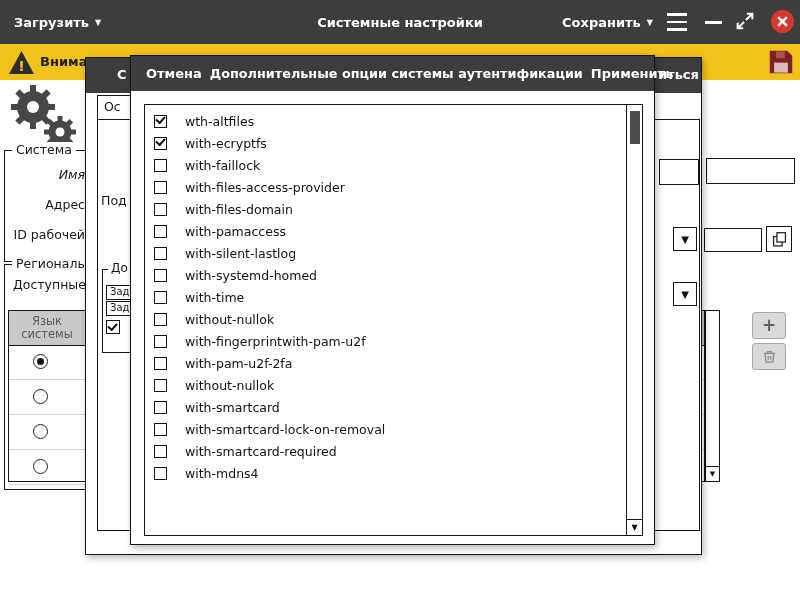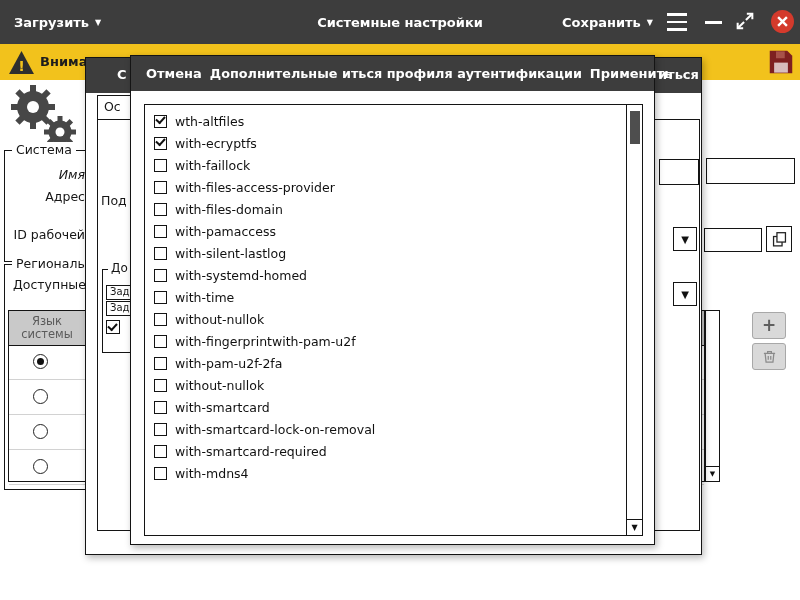--- a/index.html
+++ b/index.html
@@ -67,21 +67,21 @@
   .bd-panel{position:absolute;left:11px;top:61px;width:603px;height:412px;border:1.5px solid #141414;box-sizing:border-box;background:#fff;}
   .bd-label{position:absolute;left:15px;top:135px;font-size:12.5px;}
   .bd-group{position:absolute;left:16px;top:211px;width:110px;height:84px;border:1.5px solid #141414;box-sizing:border-box;}
   .bd-group .legend{position:absolute;top:-9px;left:5px;background:#fff;padding:0 3px;font-size:12px;}
   .combo-frag{position:absolute;width:66px;height:15px;border:1.2px solid #141414;background:#fff;box-sizing:border-box;font-size:10px;line-height:12px;padding-left:3px;}
   .check-frag{position:absolute;left:20px;top:262px;width:14px;height:14px;border:1.5px solid #141414;box-sizing:border-box;background:#fff;}
   .arrow-box{position:absolute;width:24px;height:24px;border:1.5px solid #141414;background:#fff;box-sizing:border-box;display:flex;align-items:center;justify-content:center;font-size:10px;color:#111;}
 
   .list-box{position:absolute;left:13px;top:48px;width:499px;height:432px;border:1.5px solid #141414;box-sizing:border-box;background:#fff;}
   .options{position:absolute;left:0;top:0;right:16px;bottom:0;padding-top:5px;overflow:hidden;}
-  .opt-row{display:flex;align-items:center;gap:8px;height:22px;padding-left:9px;}
+  .opt-row{display:flex;align-items:center;gap:18px;height:22px;padding-left:9px;}
   .checkbox{position:relative;flex:0 0 auto;width:13px;height:13px;border:1.5px solid #141414;background:#fff;box-sizing:border-box;}
   .checkbox .tick{position:absolute;left:1px;top:0.5px;width:7px;height:4px;border-left:2px solid #111;border-bottom:2px solid #111;transform:rotate(-48deg);}
   .opt-label{font-size:12.5px;color:#111;white-space:nowrap;}
   .v-scroll{position:absolute;right:0;top:0;bottom:0;width:16px;border-left:1.5px solid #141414;box-sizing:border-box;background:#fff;}
   .v-thumb{position:absolute;left:2.5px;right:2.5px;top:6px;height:33px;background:#4e4e4e;}
   .v-down{position:absolute;left:0;right:0;bottom:0;height:15px;border-top:1.2px solid #141414;display:flex;align-items:center;justify-content:center;font-size:8px;color:#111;}
 </style>
 </head>
 <body>
 
@@ -150,21 +150,21 @@
         <rect x="-2.5" y="-16" width="5" height="32" transform="rotate(135)"></rect>
         <circle r="11.5"></circle>
           <circle r="4.5" fill="#fff"></circle>
       </g>
     </g>
   </svg>
 
   <div class="fieldset fs-system">
     <span class="legend">Система</span>
     <span class="flabel" style="top:16px;font-style:italic;">Имя</span>
-    <span class="flabel" style="top:38px;">Адрес</span>
+    <span class="flabel" style="top:46px;">Адрес</span>
     <span class="flabel" style="top:76px;">ID рабочей</span>
   </div>
 
   <div class="fieldset fs-regional">
     <span class="legend">Региональн</span>
     <span class="avail-label">Доступные я</span>
   </div>
 
   <div class="lang-table">
     <div class="lang-head">
@@ -229,21 +229,21 @@
         <i class="tick" style="position:absolute;left:1px;top:2px;width:7px;height:4px;border-left:2px solid #111;border-bottom:2px solid #111;transform:rotate(-48deg);display:block;"></i>
       </div>
     <input class="tbox" style="left: 573px; top: 101px; width: 40px; height: 26px;">
     <div class="arrow-box" style="left:587px;top:169px;">▼</div>
     <div class="arrow-box" style="left:587px;top:224px;">▼</div>
   </div>
 
   <div class="dialog front-dialog">
     <div class="dlg-header">
       <span class="txt">Отмена</span>
-      <span class="txt title">Дополнительные иться профиля аутентификации</span>
+      <span class="txt title">Дополнительные опции системы аутентификации</span>
       <span class="txt">Применить</span>
     </div>
     <div class="list-box">
       <div class="options">
           <div class="opt-row">
             <span class="checkbox">
               <i class="tick"></i>
             </span>
             <span class="opt-label">wth-altfiles</span>
           </div>

